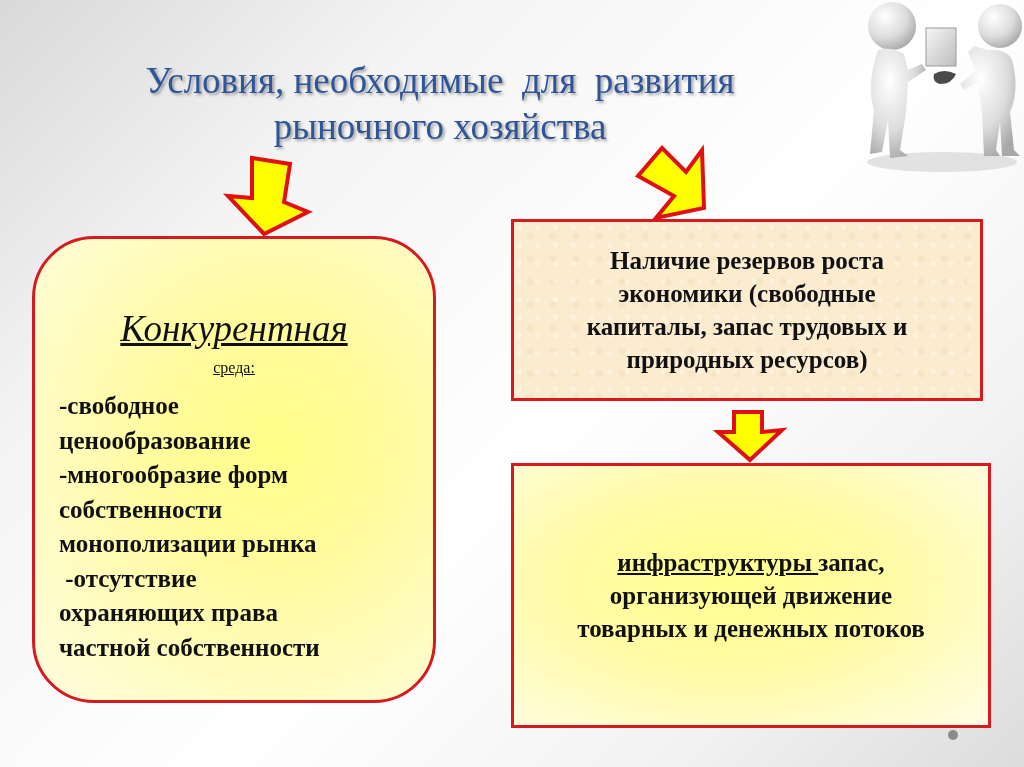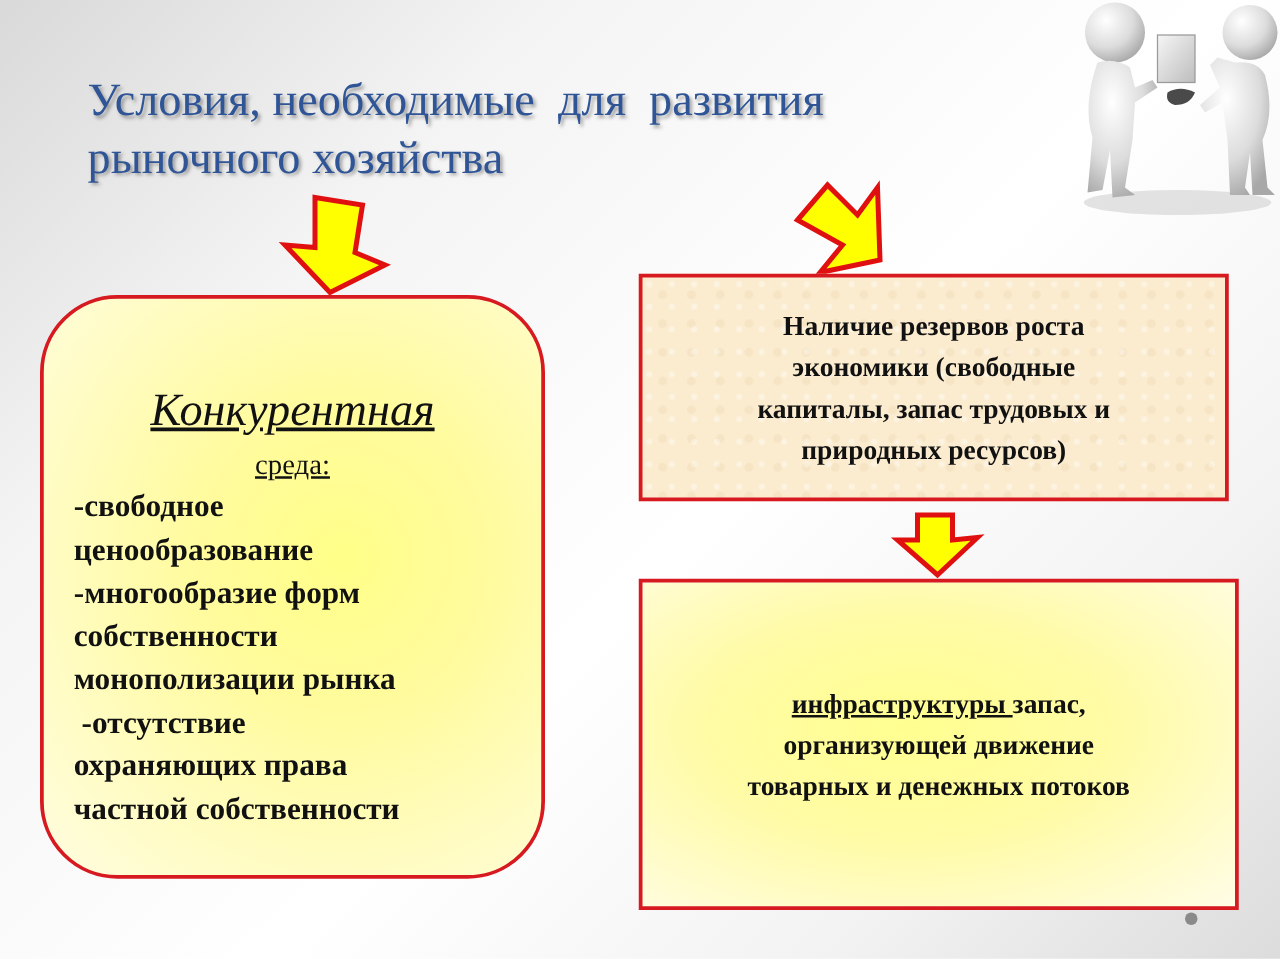--- a/index.html
+++ b/index.html
@@ -3,21 +3,21 @@
   <meta charset="utf-8">
   <style>
     html, body { margin: 0; padding: 0; }
     body {
       width: 1024px; height: 767px; position: relative; overflow: hidden;
       background: linear-gradient(135deg, #d9d9d9 0%, #f4f4f4 25%, #ffffff 55%, #f2f2f2 80%, #dcdcdc 100%);
       font-family: "DejaVu Serif", "Liberation Serif", serif;
     }
     .title {
       position: absolute; left: 70px; top: 58px; width: 740px;
-      color: #2f5597;
+      text-align: center; color: #2f5597;
       font-family: "Liberation Serif", "DejaVu Serif", serif;
       font-size: 37px; line-height: 46px;
       text-shadow: 2px 2px 3px rgba(0,0,0,0.35);
     }
     .title .line { display: block; white-space: pre; }
     .figures {
       position: absolute; left: 860px; top: 0; width: 164px; height: 178px;
     }
     .arrow { position: absolute; }
     .box-left {
@@ -26,21 +26,21 @@
       background: radial-gradient(ellipse at 60% 45%, #ffff88 0%, #fffb9e 35%, #fffcc8 75%, #fffde0 100%);
       box-sizing: border-box;
     }
     .box-left .heading {
       position: absolute; left: 0; right: 0; top: 68px; text-align: center;
       font-family: "Liberation Serif", "DejaVu Serif", serif;
       font-style: italic; font-size: 37px; text-decoration: underline; color: #111;
     }
     .box-left .sub {
       position: absolute; left: 0; right: 0; top: 120px; text-align: center;
-      font-size: 23px; text-decoration: underline; color: #111;
+      font-size: 16px; text-decoration: underline; color: #111;
       font-family: "Liberation Serif", "DejaVu Serif", serif;
     }
     .box-left .items {
       position: absolute; left: 24px; top: 150px; width: 370px;
       font-family: "Liberation Serif", "DejaVu Serif", serif;
       font-weight: bold; font-size: 25px; line-height: 34.5px; color: #111;
     }
     .box-left .items div { white-space: pre; }
     .box-tr {
       position: absolute; left: 511px; top: 219px; width: 472px; height: 182px;
@@ -52,21 +52,21 @@
       display: flex; align-items: center; justify-content: center; text-align: center;
     }
     .box-br {
       position: absolute; left: 511px; top: 463px; width: 480px; height: 265px;
       border: 3px solid #d71920; box-sizing: border-box;
       background: radial-gradient(ellipse at 45% 45%, #ffff90 0%, #fffba6 45%, #fffcd0 80%, #fffde6 100%);
       display: flex; align-items: center; justify-content: center; text-align: center;
     }
     .box-text {
       font-family: "Liberation Serif", "DejaVu Serif", serif;
-      font-weight: bold; font-size: 22px; line-height: 33px; color: #111;
+      font-weight: bold; font-size: 25px; line-height: 33px; color: #111;
     }
     .box-text .u { text-decoration: underline; }
     .dot {
       position: absolute; left: 948px; top: 730px; width: 10px; height: 10px;
       border-radius: 50%; background: #8a8a8a;
     }
   </style>
 </head>
 <body>
 

